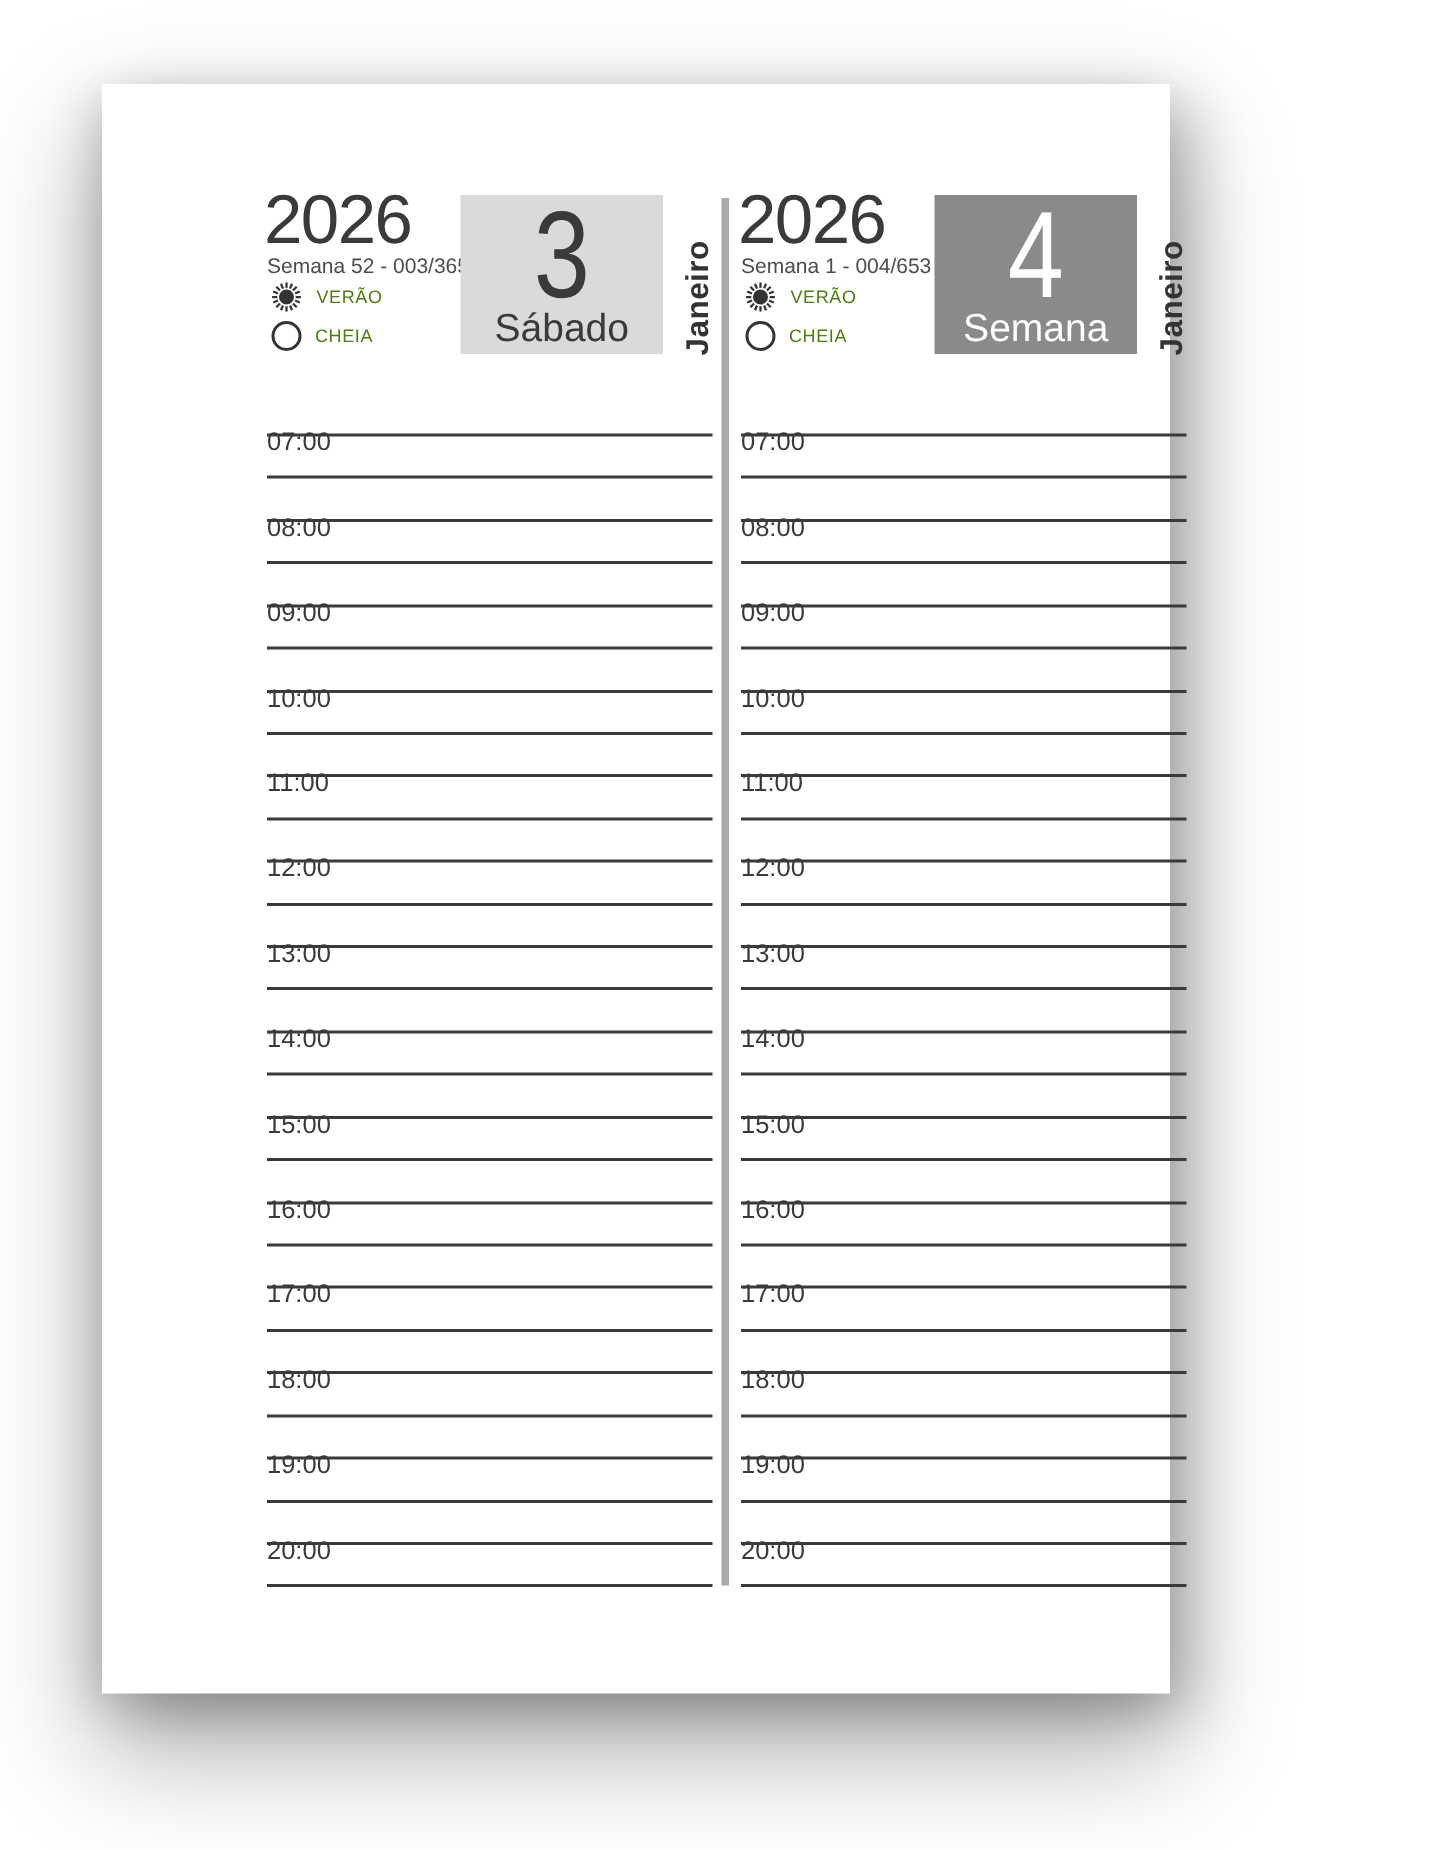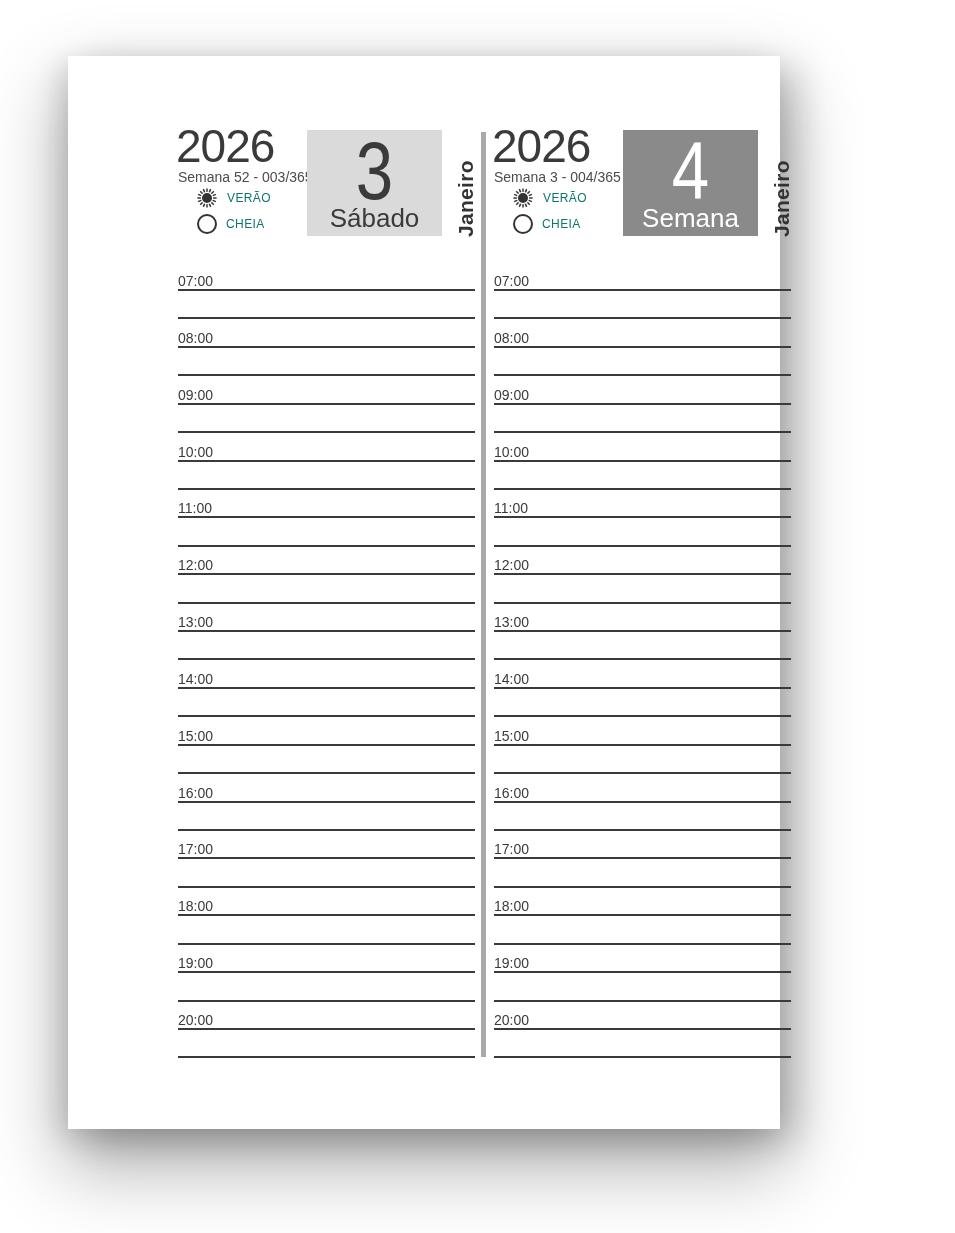--- a/index.html
+++ b/index.html
@@ -30,22 +30,22 @@
   .year{
     position:absolute;left:-2px;top:-7px;
     font-size:46px;line-height:46px;letter-spacing:-1px;
     color:#3a3a3a;white-space:nowrap;
   }
   .week{
     position:absolute;left:0;top:40px;
     font-size:14px;line-height:14px;color:#4c4c4c;white-space:nowrap;
   }
   .icon-row{
-    position:absolute;left:18px;display:flex;align-items:center;gap:9px;
-    color:#0f766e;font-size:12px;letter-spacing:0.4px;
+    position:absolute;left:2px;display:flex;align-items:center;gap:9px;
+    color:#4d7c0f;font-size:12px;letter-spacing:0.4px;
   }
   .row-season{top:57px;}
   .row-moon{top:84px;}
   .moon-circle{
     display:inline-block;width:16px;height:16px;margin-left:1px;
     border:2px solid #333333;border-radius:50%;
     box-sizing:content-box;background:transparent;
   }
   .day-box{
     position:absolute;left:129px;top:0;width:135px;height:106px;
@@ -65,22 +65,22 @@
     position:absolute;left:276px;top:107px;
     transform:rotate(-90deg);transform-origin:0 0;
     font-size:21px;font-weight:bold;color:#333333;
     white-space:nowrap;letter-spacing:0.3px;
   }
 
   
   .schedule{position:absolute;left:0;top:143px;width:297px;}
   .slot{position:relative;height:56.85px;}
   .slot-time{
-    position:absolute;left:0;top:1px;
-    font-size:14px;line-height:14px;color:#3a3a3a;
+    position:absolute;left:0;top:15px;
+    font-size:17px;line-height:14px;color:#3a3a3a;
   }
   .hour-line{position:absolute;left:0;right:0;top:16px;border-top:2px solid #3a3a3a;}
   .half-line{position:absolute;left:0;right:0;top:44.4px;border-top:2px solid #3a3a3a;}
   svg{display:block;}
 </style>
 </head>
 <body>
 
 <div class="page">
 
@@ -191,21 +191,21 @@
         <div class="slot">
           <span class="slot-time">20:00</span>
           <span class="hour-line"></span>
           <span class="half-line"></span>
         </div>
       </div>
   </section>
 
   <section class="day-col col-right">
     <div class="year">2026</div>
-    <div class="week">Semana 3 - 004/365</div>
+    <div class="week">Semana 1 - 004/653</div>
 
     <div class="icon-row row-season">
       <span>
         <svg width="22" height="22" viewBox="0 0 22 22">
           <g stroke="#333333" stroke-width="1.5">
             <line x1="11" y1="1.4" x2="11" y2="20.6"></line>
             <line x1="11" y1="1.4" x2="11" y2="20.6" transform="rotate(22.5 11 11)"></line>
             <line x1="11" y1="1.4" x2="11" y2="20.6" transform="rotate(45 11 11)"></line>
             <line x1="11" y1="1.4" x2="11" y2="20.6" transform="rotate(67.5 11 11)"></line>
             <line x1="11" y1="1.4" x2="11" y2="20.6" transform="rotate(90 11 11)"></line>

